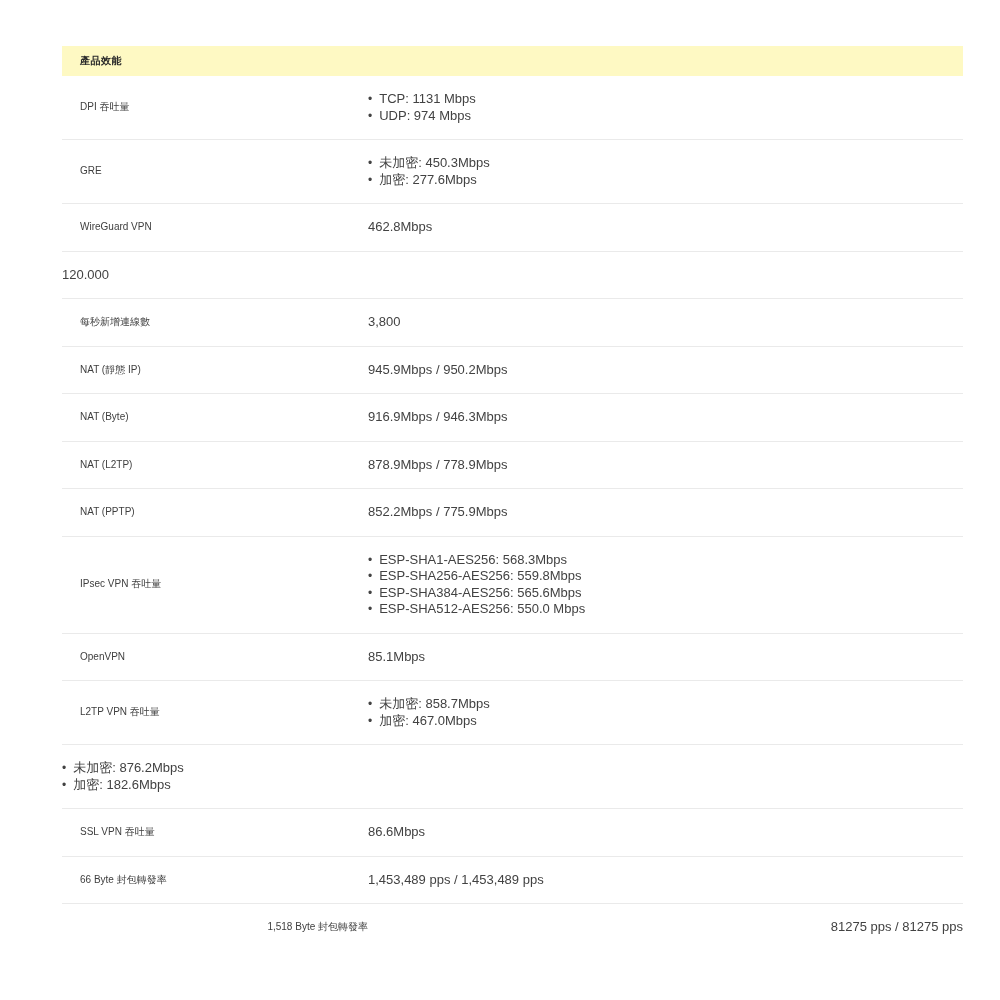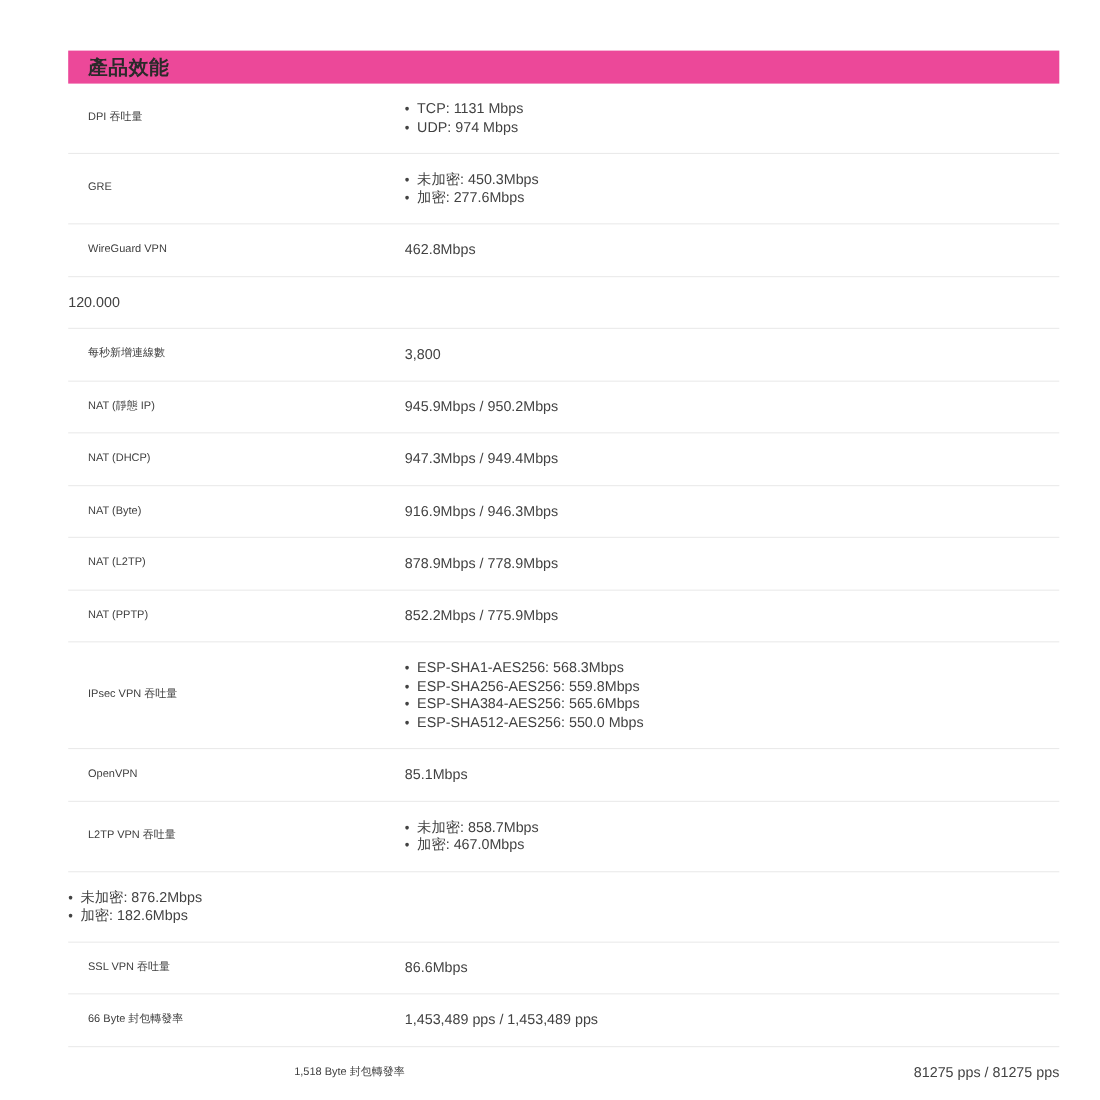--- a/index.html
+++ b/index.html
@@ -12,26 +12,26 @@
     font-family: "Liberation Sans", sans-serif;
   }
   .spec-table {
     position: absolute;
     left: 62px;
     top: 46px;
     width: 901px;
     color: #3e3e3e;
   }
   .table-header {
-    background: #ec4899;
+    background: #fef9c3;
     height: 30px;
     display: flex;
     align-items: center;
     padding-left: 18px;
-    font-size: 18px;
+    font-size: 10px;
     font-weight: bold;
     color: #2a2a2a;
     letter-spacing: 0.5px;
   }
   .spec-row {
     display: grid;
     grid-template-columns: 306px 1fr;
     align-items: center;
     border-bottom: 1px solid #eaeaea;
     padding: 15px 0;
@@ -113,24 +113,20 @@
       </div>
       <div class="spec-row">
         <div class="spec-label">每秒新增連線數</div>
         <div class="spec-value">3,800</div>
       </div>
       <div class="spec-row">
         <div class="spec-label">NAT (靜態 IP)</div>
         <div class="spec-value">945.9Mbps / 950.2Mbps</div>
       </div>
       <div class="spec-row">
-        <div class="spec-label">NAT (DHCP)</div>
-        <div class="spec-value">947.3Mbps / 949.4Mbps</div>
-      </div>
-      <div class="spec-row">
         <div class="spec-label">NAT (Byte)</div>
         <div class="spec-value">916.9Mbps / 946.3Mbps</div>
       </div>
       <div class="spec-row">
         <div class="spec-label">NAT (L2TP)</div>
         <div class="spec-value">878.9Mbps / 778.9Mbps</div>
       </div>
       <div class="spec-row">
         <div class="spec-label">NAT (PPTP)</div>
         <div class="spec-value">852.2Mbps / 775.9Mbps</div>

